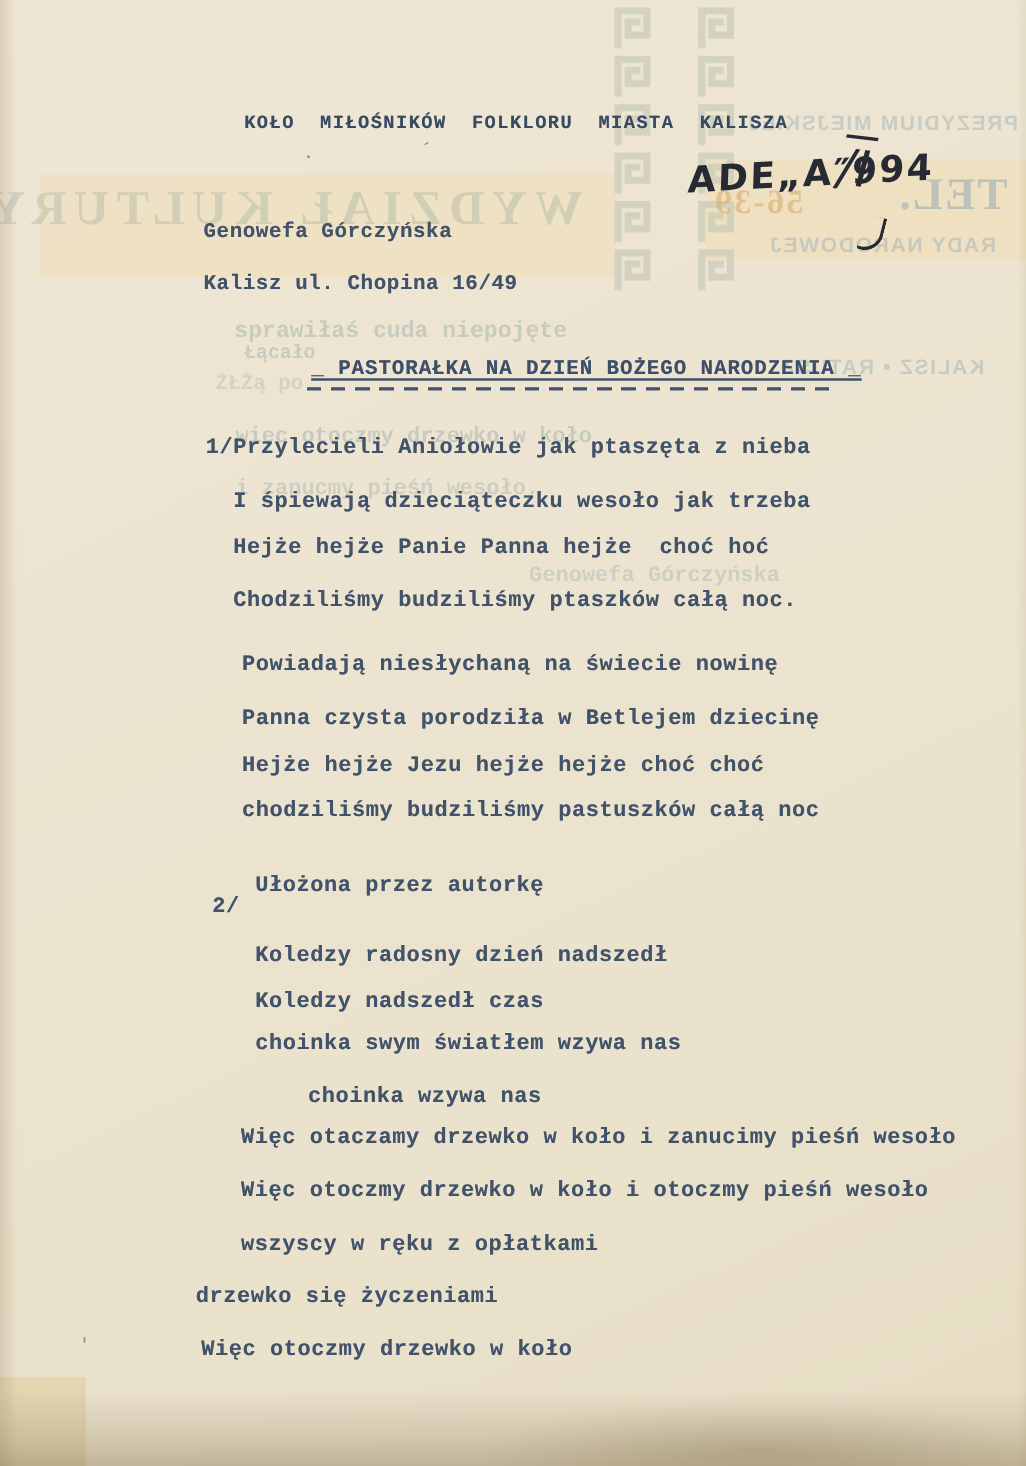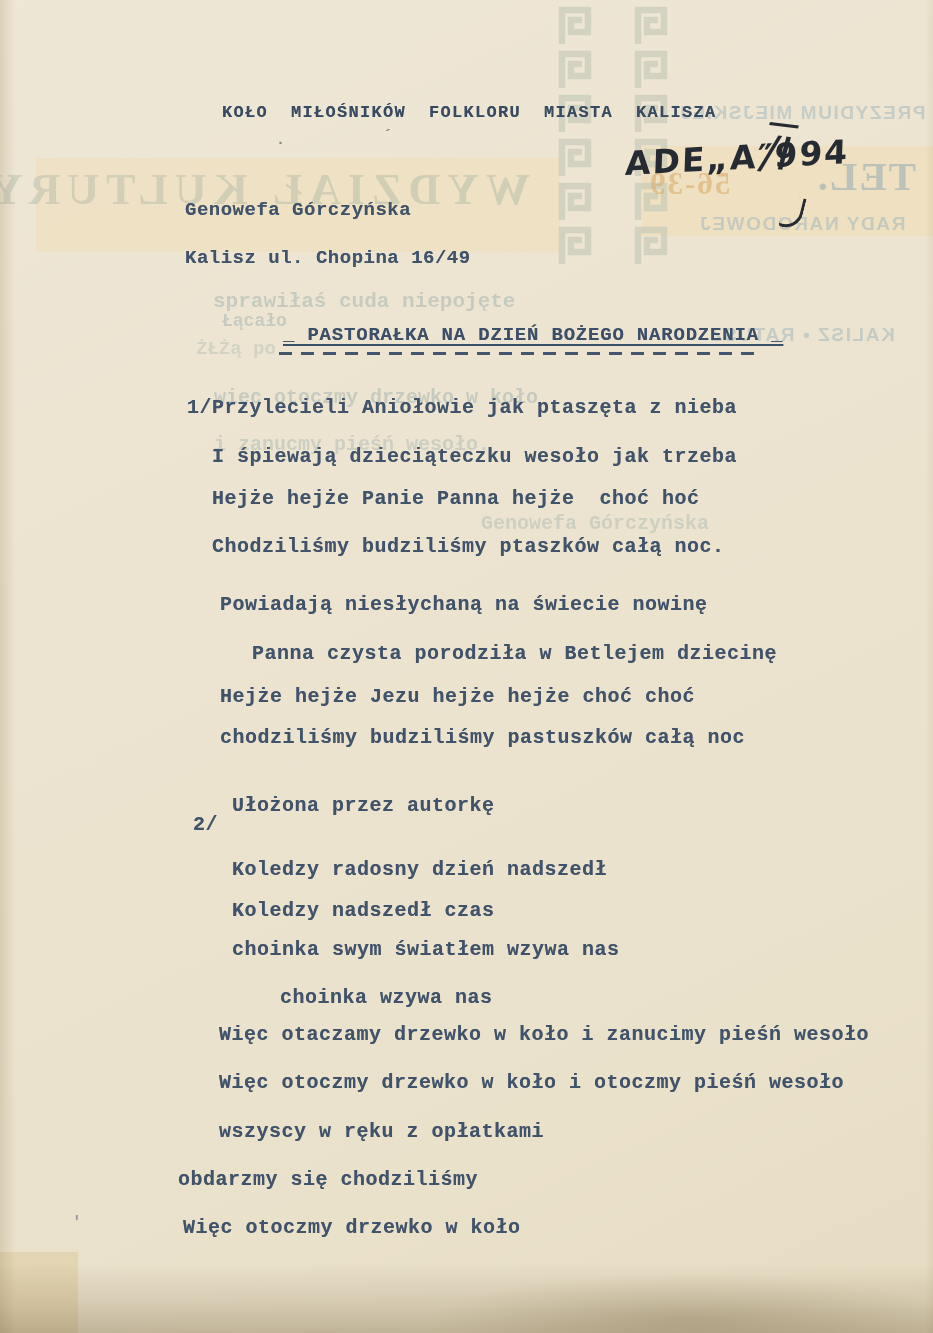--- a/index.html
+++ b/index.html
@@ -108,34 +108,34 @@
   <div class="t title" style="left:283px;top:325px;">_ PASTORAŁKA NA DZIEŃ BOŻEGO NARODZENIA _</div>
   <div class="dashrow" style="left:279px;top:352px;width:482px;"></div>
 
   <div class="t" style="left:187px;top:397px;">1/</div>
   <div class="t" style="left:212px;top:397px;">Przylecieli Aniołowie jak ptaszęta z nieba</div>
   <div class="t" style="left:212px;top:446px;">I śpiewają dzieciąteczku wesoło jak trzeba</div>
   <div class="t" style="left:212px;top:488px;">Hejże hejże Panie Panna hejże  choć hoć</div>
   <div class="t" style="left:212px;top:536px;">Chodziliśmy budziliśmy ptaszków całą noc.</div>
 
   <div class="t" style="left:220px;top:594px;">Powiadają niesłychaną na świecie nowinę</div>
-  <div class="t" style="left:220px;top:643px;margin-left:32px;">Panna czysta porodziła w Betlejem dziecinę</div>
+  <div class="t" style="left:220px;top:643px;">Panna czysta porodziła w Betlejem dziecinę</div>
   <div class="t" style="left:220px;top:686px;">Hejże hejże Jezu hejże hejże choć choć</div>
   <div class="t" style="left:220px;top:727px;">chodziliśmy budziliśmy pastuszków całą noc</div>
 
   <div class="t" style="left:193px;top:814px;">2/</div>
   <div class="t" style="left:232px;top:795px;">Ułożona przez autorkę</div>
   <div class="t" style="left:232px;top:859px;">Koledzy radosny dzień nadszedł</div>
   <div class="t" style="left:232px;top:900px;">Koledzy nadszedł czas</div>
   <div class="t" style="left:232px;top:939px;">choinka swym światłem wzywa nas</div>
   <div class="t" style="left:232px;top:987px;margin-left:48px;">choinka wzywa nas</div>
   <div class="t" style="left:219px;top:1024px;">Więc otaczamy drzewko w koło i zanucimy pieśń wesoło</div>
   <div class="t" style="left:219px;top:1072px;">Więc otoczmy drzewko w koło i otoczmy pieśń wesoło</div>
   <div class="t" style="left:219px;top:1121px;">wszyscy w ręku z opłatkami</div>
-  <div class="t" style="left:178px;top:1169px;">obdarzmy się chodziliśmy</div>
+  <div class="t" style="left:178px;top:1169px;">drzewko się życzeniami</div>
   <div class="t" style="left:183px;top:1217px;">Więc otoczmy drzewko w koło</div>
 
   <div class="mark" style="left:72px;top:1214px;font-size:16px;opacity:.55;">'</div>
 
   <div class="edge-left"></div>
   <div class="edge-right"></div>
   <div class="blob"></div>
   <div class="shadow-bottom"></div>
 </div>
 

